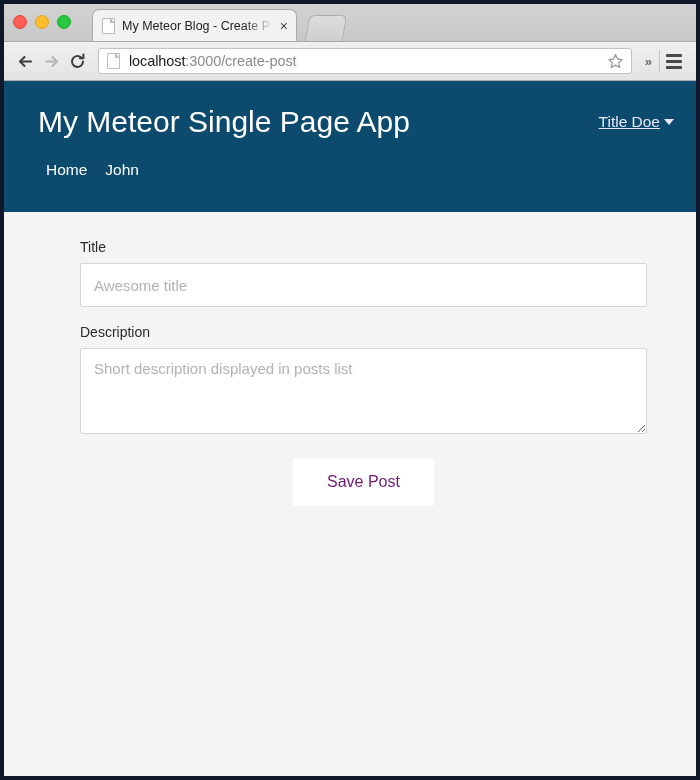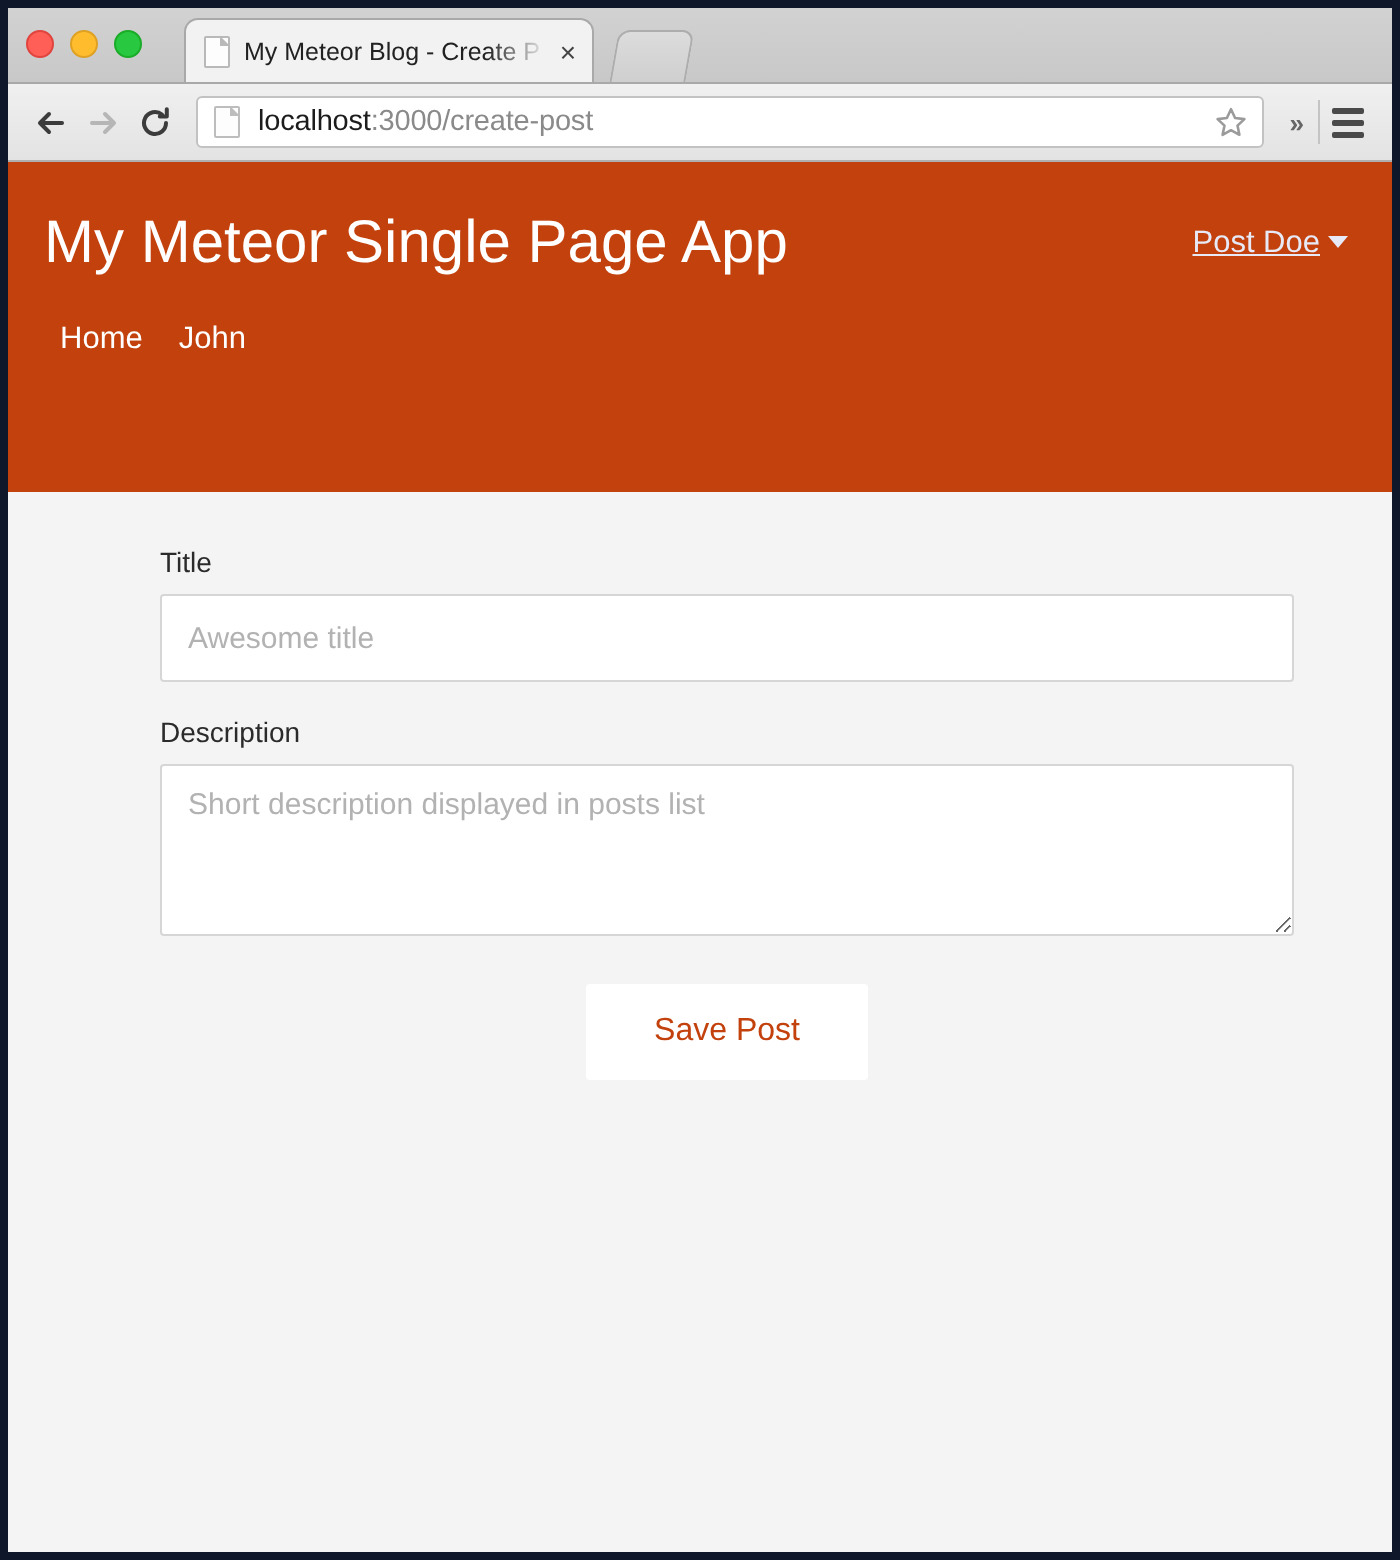--- a/index.html
+++ b/index.html
@@ -227,23 +227,23 @@
 
   
   .viewport {
     flex: 1 1 auto;
     background: #f4f4f4;
     overflow: hidden;
     position: relative;
   }
 
   .site-header {
-    background: #c2410c;
-    padding: 18px 0 0 0;
-    height: 165px;
+    background: #0c4a6e;
+    padding: 18px 0 0 16px;
+    height: 131px;
     box-sizing: border-box;
     position: relative;
   }
   .site-title {
     color: #ffffff;
     font-size: 30px;
     font-weight: normal;
     margin: 0;
     padding: 0 0 0 18px;
     line-height: 46px;
@@ -327,21 +327,21 @@
   .text-area::placeholder { color: #b2b2b2; opacity: 1; }
 
   .button-row {
     display: flex;
     justify-content: center;
     margin-top: 24px;
   }
   .save-button {
     background: #ffffff;
     border: none;
-    color: #c2410c;
+    color: #701a75;
     font-family: "Liberation Sans", sans-serif;
     font-size: 16px;
     padding: 15px 34px;
     cursor: pointer;
     border-radius: 2px;
     line-height: 18px;
   }
 </style>
 </head>
 <body>
@@ -409,21 +409,21 @@
       <span></span>
     </div>
   </div>
 
   <div class="viewport">
 
     <div class="site-header">
       <h1 class="site-title">My Meteor Single Page App</h1>
 
       <div class="user-menu">
-        <span>Post Doe</span><span class="caret"></span>
+        <span>Title Doe</span><span class="caret"></span>
       </div>
 
       <nav class="site-nav">
         <a>Home</a>
         <a>John</a>
       </nav>
     </div>
 
     <div class="form-area">
 

